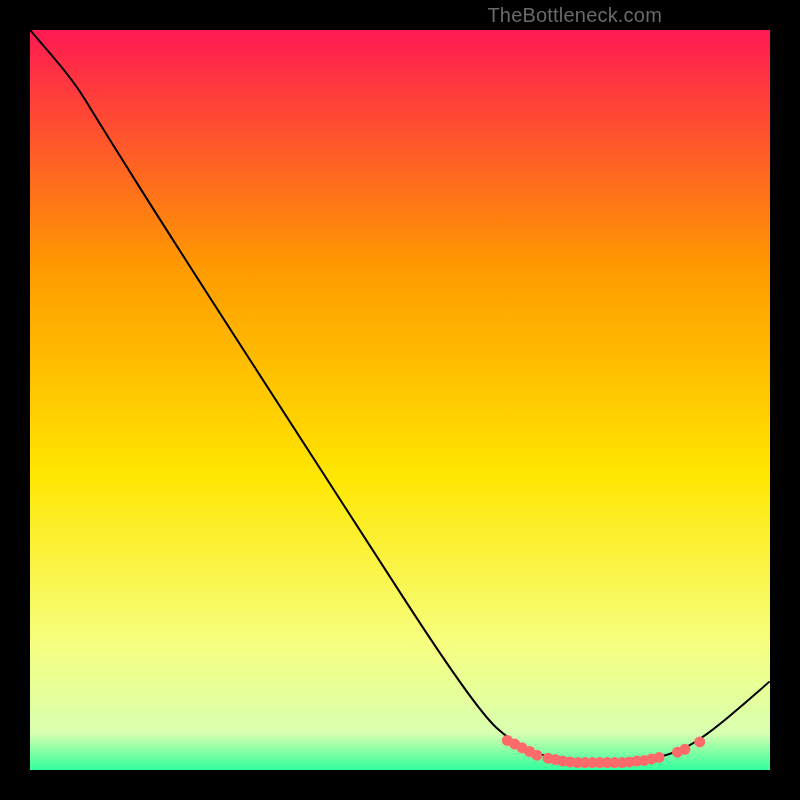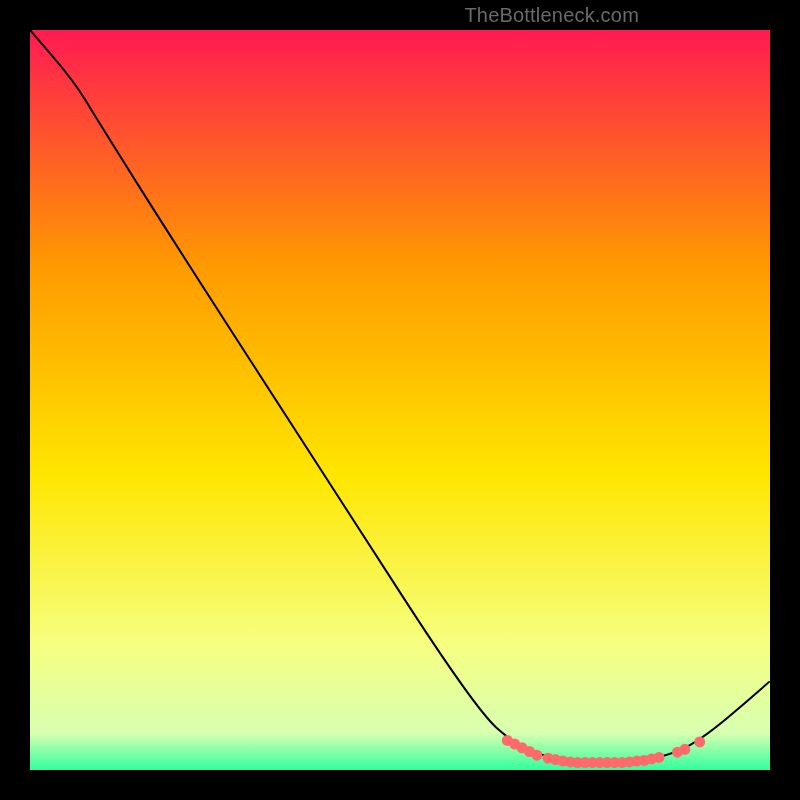--- a/index.html
+++ b/index.html
@@ -9,20 +9,21 @@
     height: 800px;
     background: #000;
     overflow: hidden;
     font-family: Arial, Helvetica, sans-serif;
   }
   .wrap {
     position: relative;
     width: 649px;
     height: 800px;
     background: #000;
+    padding-left: 23px;
   }
   .watermark {
     position: absolute;
     top: 4px;
     right: 10px;
     color: #6a6a6a;
     font-size: 20px;
     font-weight: 500;
     letter-spacing: 0.2px;
     z-index: 5;

